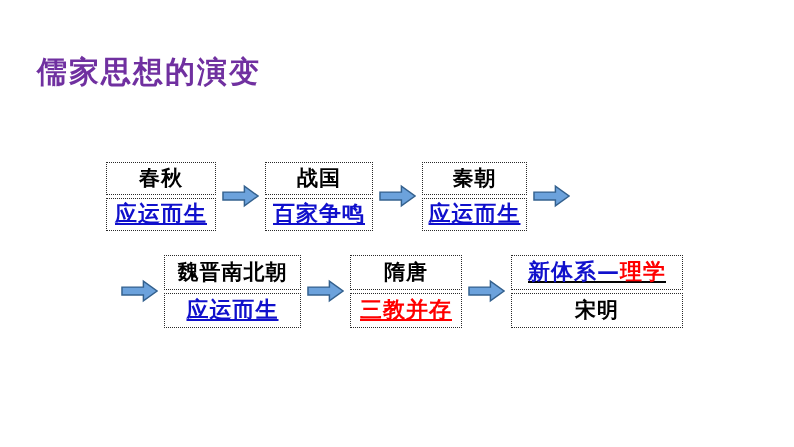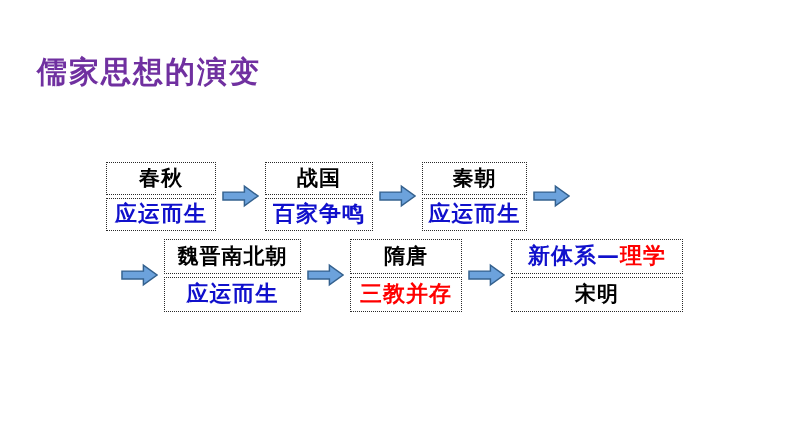--- a/index.html
+++ b/index.html
@@ -22,40 +22,40 @@
     letter-spacing: 2px;
   }
 
   .flow-row {
     position: absolute;
     display: flex;
     align-items: center;
     gap: 6px;
   }
   .row1 { left: 106px; top: 162px; height: 68px; }
-  .row2 { left: 121px; top: 239px; height: 72px; }
+  .row2 { left: 121px; top: 255px; height: 72px; }
 
   .fbox {
     display: flex;
     flex-direction: column;
     gap: 3px;
   }
   .cell {
     border: 1px dotted #2a2a2a;
     background: #ffffff;
     display: flex;
     align-items: center;
     justify-content: center;
     font-weight: bold;
     white-space: nowrap;
   }
   .row1 .cell { height: 31px; }
   .row2 .cell { height: 33px; }
   .period { color: #000000; font-size: 21px; letter-spacing: 1px; }
-  .status { font-size: 22px; letter-spacing: 1px; }
+  .status { font-size: 22px; letter-spacing: 1px; text-decoration: underline; }
   .blue { color: var(--blue, #1010CC); }
   .red  { color: var(--red, #FF0000); }
 
   .arrow { flex: 0 0 auto; display: block; }
 </style>
 </head>
 <body>
 
 <div class="slide">
 

